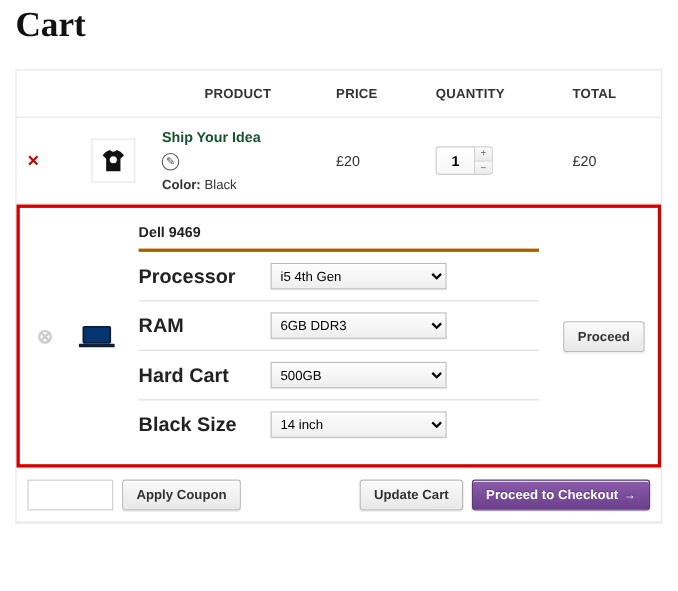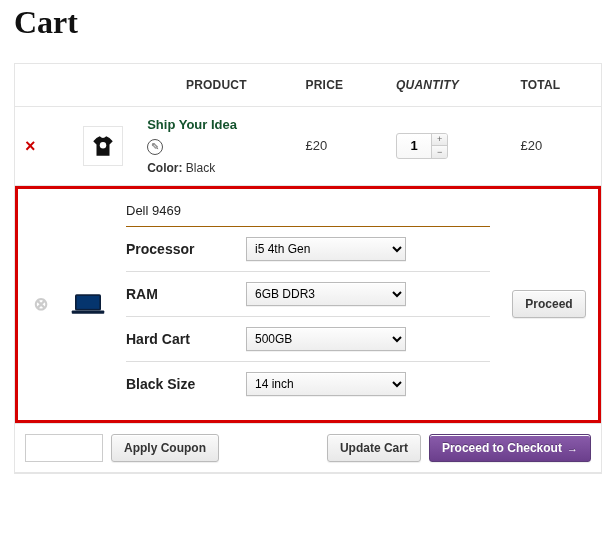--- a/index.html
+++ b/index.html
@@ -38,21 +38,21 @@
     font-weight: 700;
     color: #333;
     text-transform: uppercase;
     letter-spacing: 0.2px;
     padding-top: 14px;
     padding-bottom: 14px;
   }
   table.cart th.col-remove, table.cart th.col-thumb { width: 48px; }
   table.cart th.col-product { width: 140px; text-align: center; }
   table.cart th.col-price   { width: 80px; }
-  table.cart th.col-qty     { width: 110px; font-style: italic; }
+  table.cart th.col-qty     { width: 110px; }
   table.cart th.col-total   { width: 80px; }
 
   .remove-x {
     display: inline-block;
     font-size: 18px;
     font-weight: 700;
     color: #c00;
     cursor: pointer;
     line-height: 1;
   }
@@ -144,37 +144,37 @@
     display: flex;
     align-items: center;
     width: 100%;
   }
   .inner-remove { width: 34px; text-align: center; }
   .inner-thumb  { width: 60px; text-align: center; }
   .inner-body   { flex: 1; padding: 0 16px 8px 8px; }
   .inner-update { width: 86px; text-align: center; }
 
   .spec-title {
-    font-weight: 400;
+    font-weight: 700;
     font-size: 13px;
     color: #222;
     padding: 8px 0;
-    border-bottom: 1px solid #a16207;
+    border-bottom: 3px solid #a16207;
   }
   .spec-line {
     display: flex;
     align-items: center;
     padding: 10px 0;
     border-bottom: 1px solid #ddd;
   }
   .spec-line:last-child { border-bottom: none; }
   .spec-label {
     width: 120px;
     font-weight: 700;
-    font-size: 14px;
+    font-size: 18px;
     color: #222;
   }
   .spec-select {
     width: 160px;
     height: 24px;
     border: 1px solid #bbb;
     background: linear-gradient(#fdfdfd,#eeeeee);
     font-size: 12px;
     padding: 0 4px;
     cursor: pointer;

